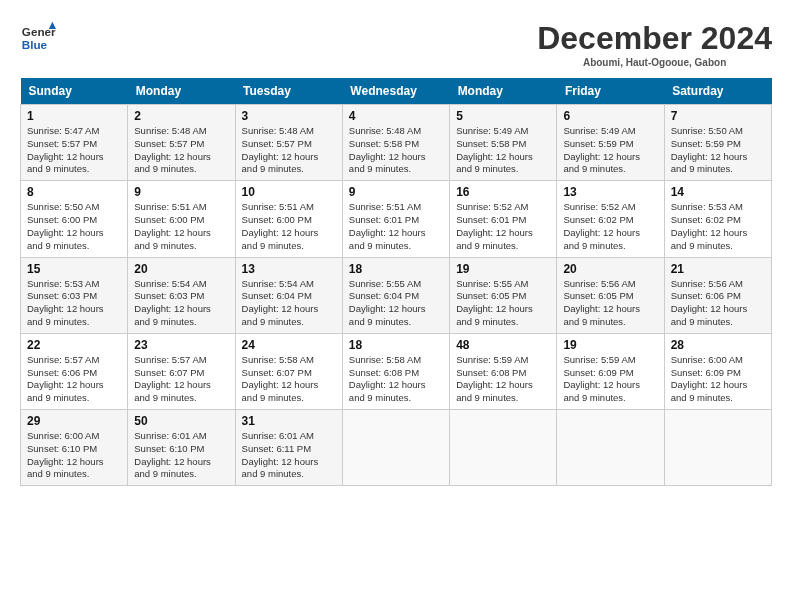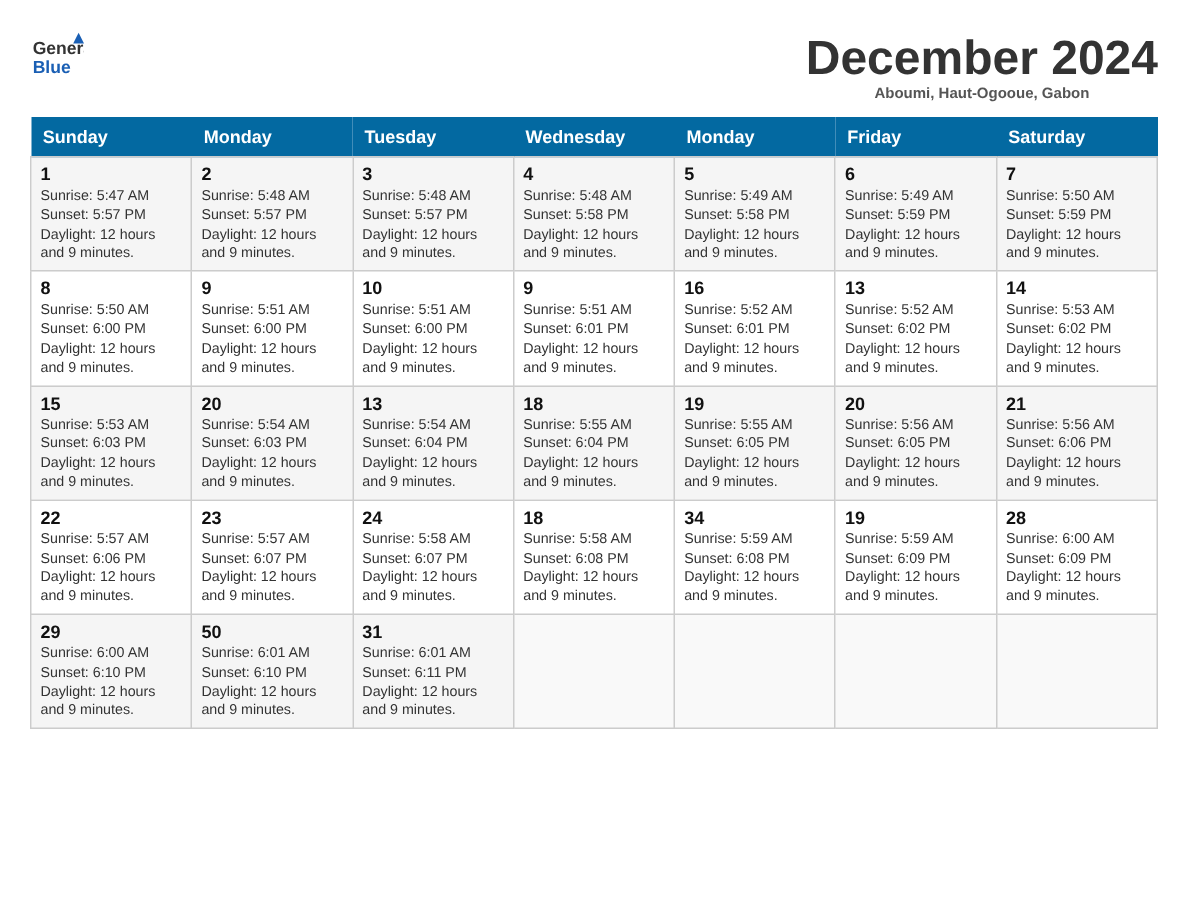--- a/index.html
+++ b/index.html
@@ -211,21 +211,21 @@
       </td>
         <td>
         <div class="day-num">24</div>
         <div class="day-info">Sunrise: 5:58 AM<br>Sunset: 6:07 PM<br>Daylight: 12 hours and 9 minutes.</div>
       </td>
         <td>
         <div class="day-num">18</div>
         <div class="day-info">Sunrise: 5:58 AM<br>Sunset: 6:08 PM<br>Daylight: 12 hours and 9 minutes.</div>
       </td>
         <td>
-        <div class="day-num">34</div>
+        <div class="day-num">48</div>
         <div class="day-info">Sunrise: 5:59 AM<br>Sunset: 6:08 PM<br>Daylight: 12 hours and 9 minutes.</div>
       </td>
         <td>
         <div class="day-num">19</div>
         <div class="day-info">Sunrise: 5:59 AM<br>Sunset: 6:09 PM<br>Daylight: 12 hours and 9 minutes.</div>
       </td>
         <td>
         <div class="day-num">28</div>
         <div class="day-info">Sunrise: 6:00 AM<br>Sunset: 6:09 PM<br>Daylight: 12 hours and 9 minutes.</div>
       </td>

